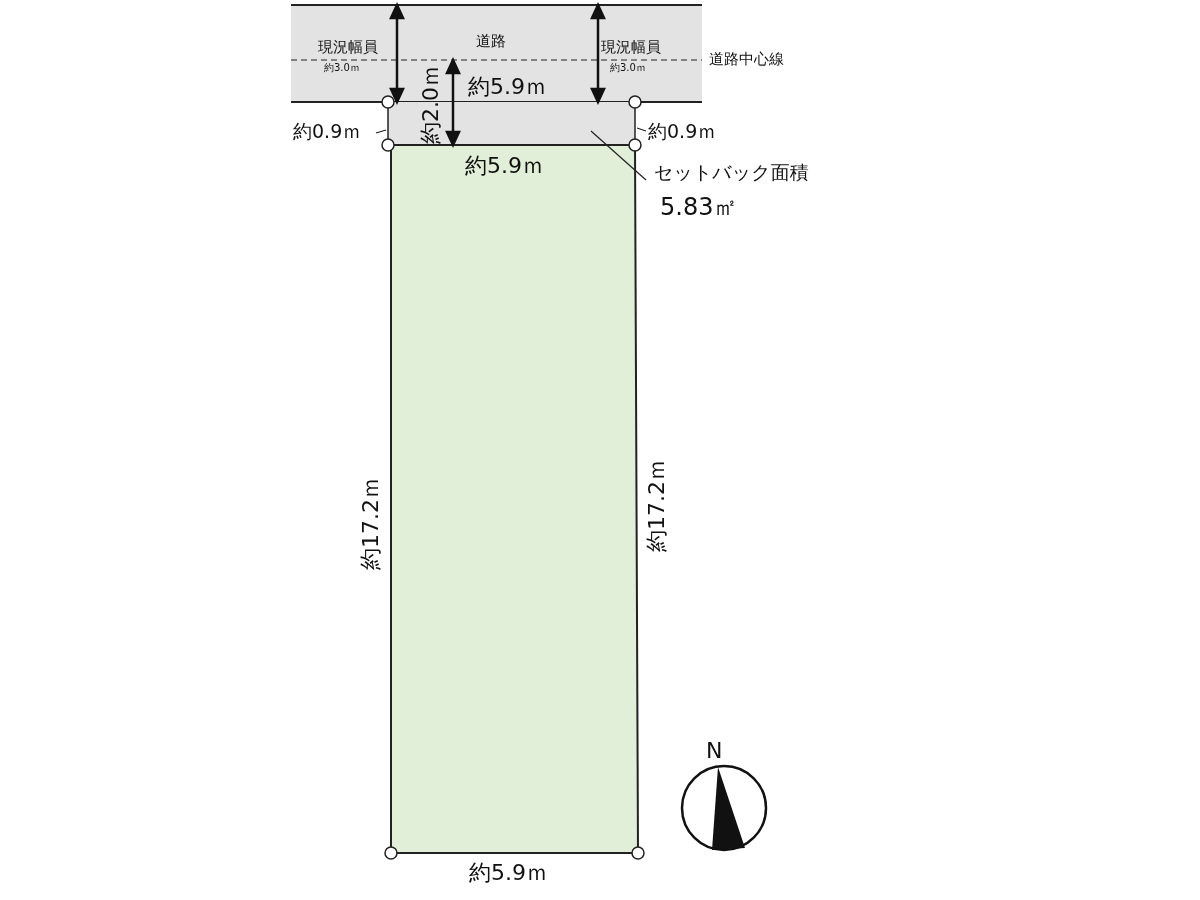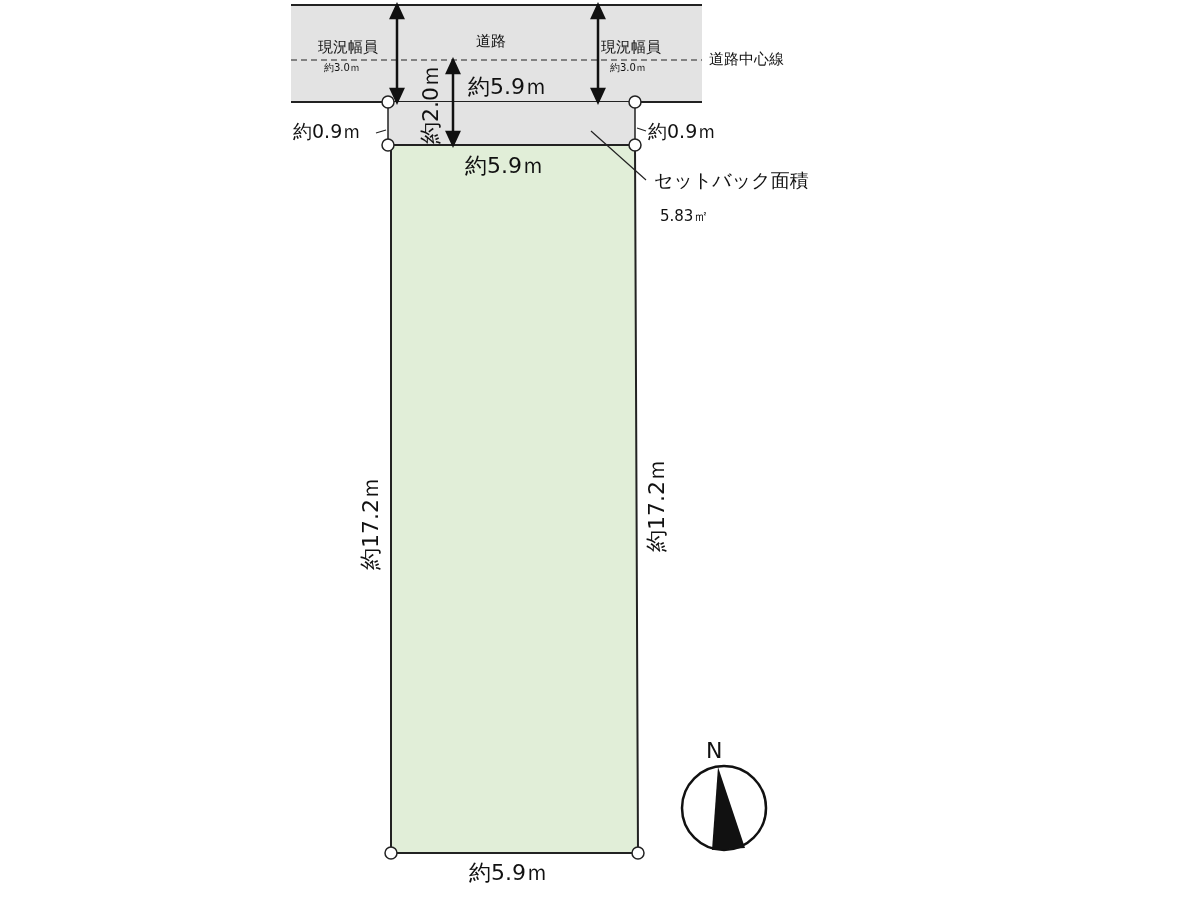--- a/index.html
+++ b/index.html
@@ -70,21 +70,21 @@
 <div class="lbl kanji" style="left:601px;top:40px;">現況幅員</div>
 <div class="lbl sm" style="left:610px;top:63px;">約3.0ｍ</div>
 
 <div class="lbl big" style="left:468px;top:76px;">約5.9ｍ</div>
 <div class="lbl big vert" style="left:420px;top:144px;">約2.0ｍ</div>
 
 <div class="lbl big" style="left:293px;top:122px;font-size:19px;">約0.9ｍ</div>
 <div class="lbl big" style="left:648px;top:122px;font-size:19px;">約0.9ｍ</div>
 
 <div class="lbl big" style="left:465px;top:155px;">約5.9ｍ</div>
-<div class="lbl" style="left:654px;top:163px;font-size:19px;margin-top:8px;">セットバック面積</div>
-<div class="lbl" style="left:660px;top:209px;font-size:15px;">5.83㎡</div>
+<div class="lbl" style="left:654px;top:163px;font-size:19px;">セットバック面積</div>
+<div class="lbl" style="left:660px;top:195px;font-size:24px;">5.83㎡</div>
 
 <div class="lbl big vert" style="left:360px;top:570px;">約17.2ｍ</div>
 <div class="lbl big vert" style="left:646px;top:552px;">約17.2ｍ</div>
 
 <div class="lbl big" style="left:469px;top:862px;">約5.9ｍ</div>
 
 <div class="lbl" style="left:706px;top:740px;font-size:22px;">N</div>
 
 </body></html>

